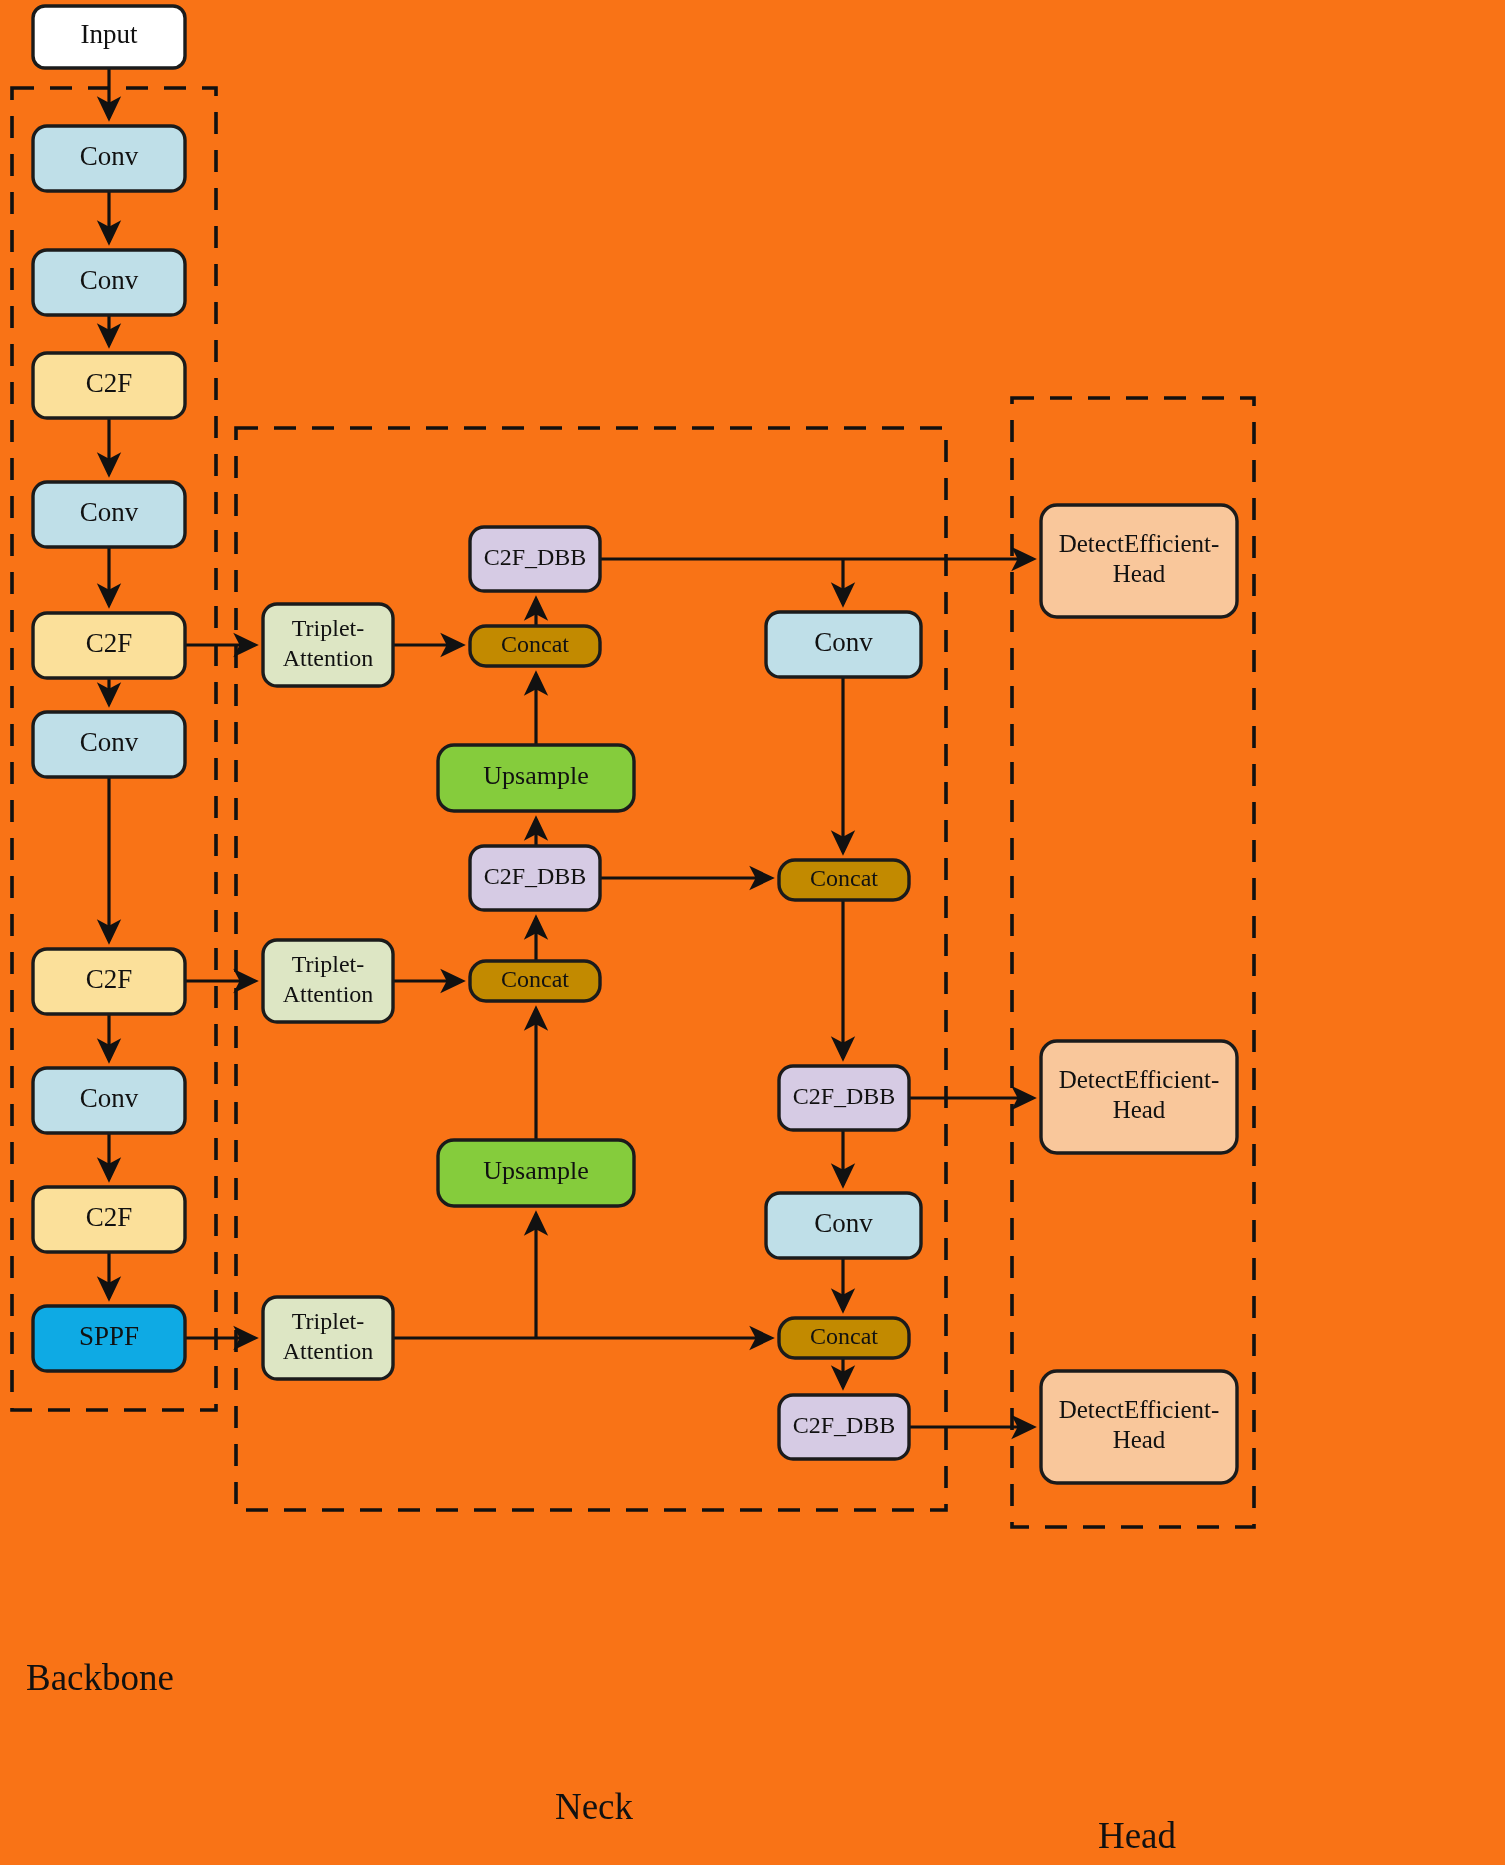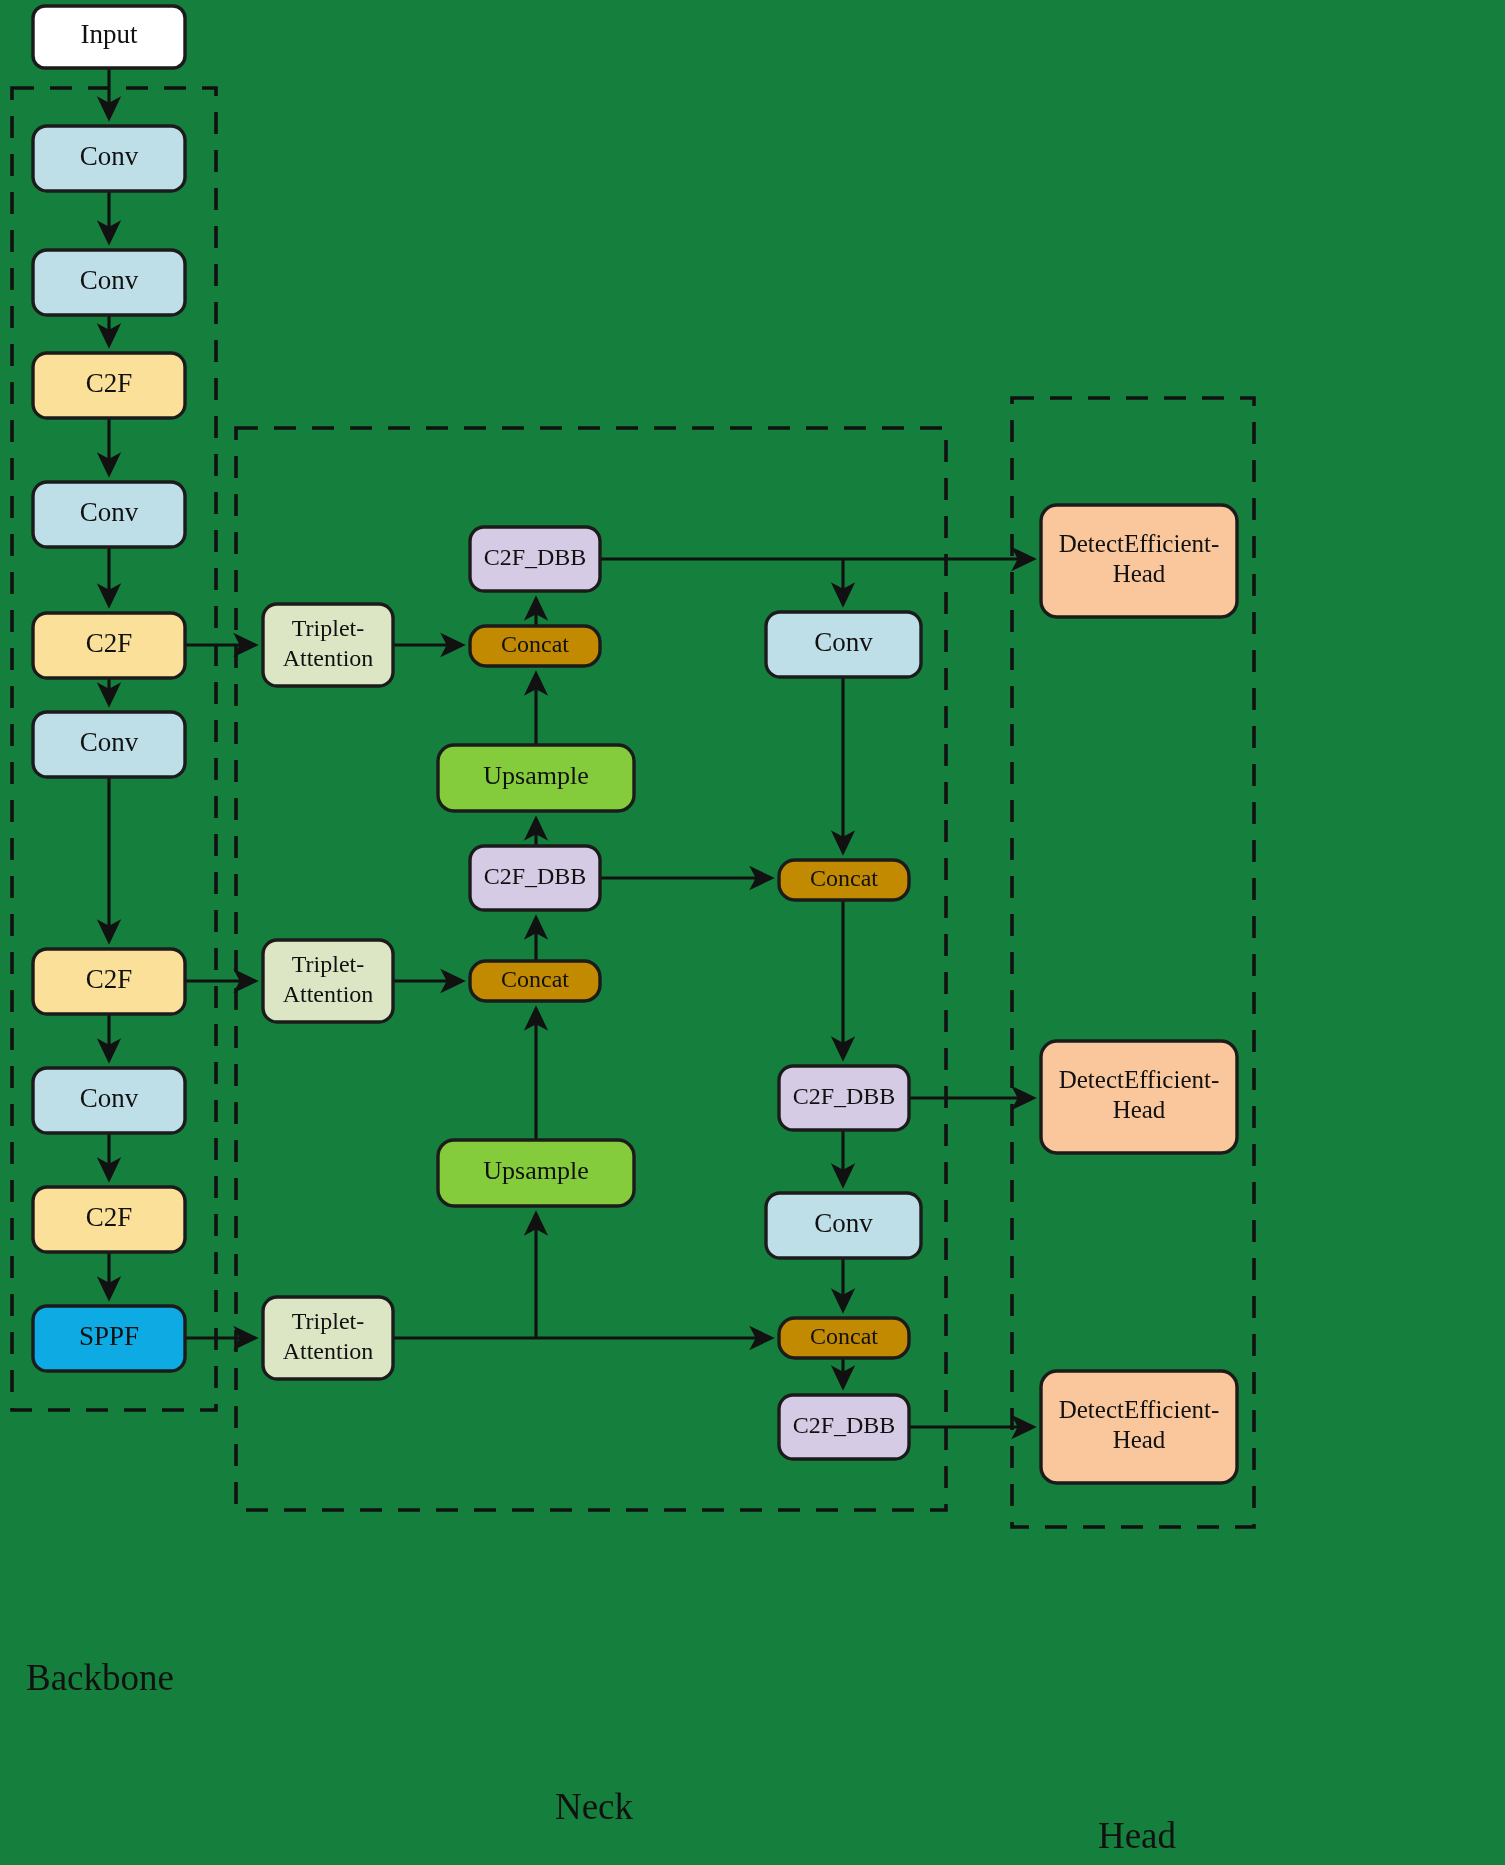--- a/index.html
+++ b/index.html
@@ -7,21 +7,21 @@
     padding: 0;
     background: #ffffff;
   }
   body {
     font-family: "Liberation Serif", "DejaVu Serif", serif;
   }
   #diagram-root {
     position: relative;
     width: 1505px;
     height: 1865px;
-    background: #15803d;
+    background: #f97316;
     overflow: hidden;
   }
   svg.layer {
     position: absolute;
     left: 0;
     top: 0;
     width: 1505px;
     height: 1865px;
   }
   .node-text {

